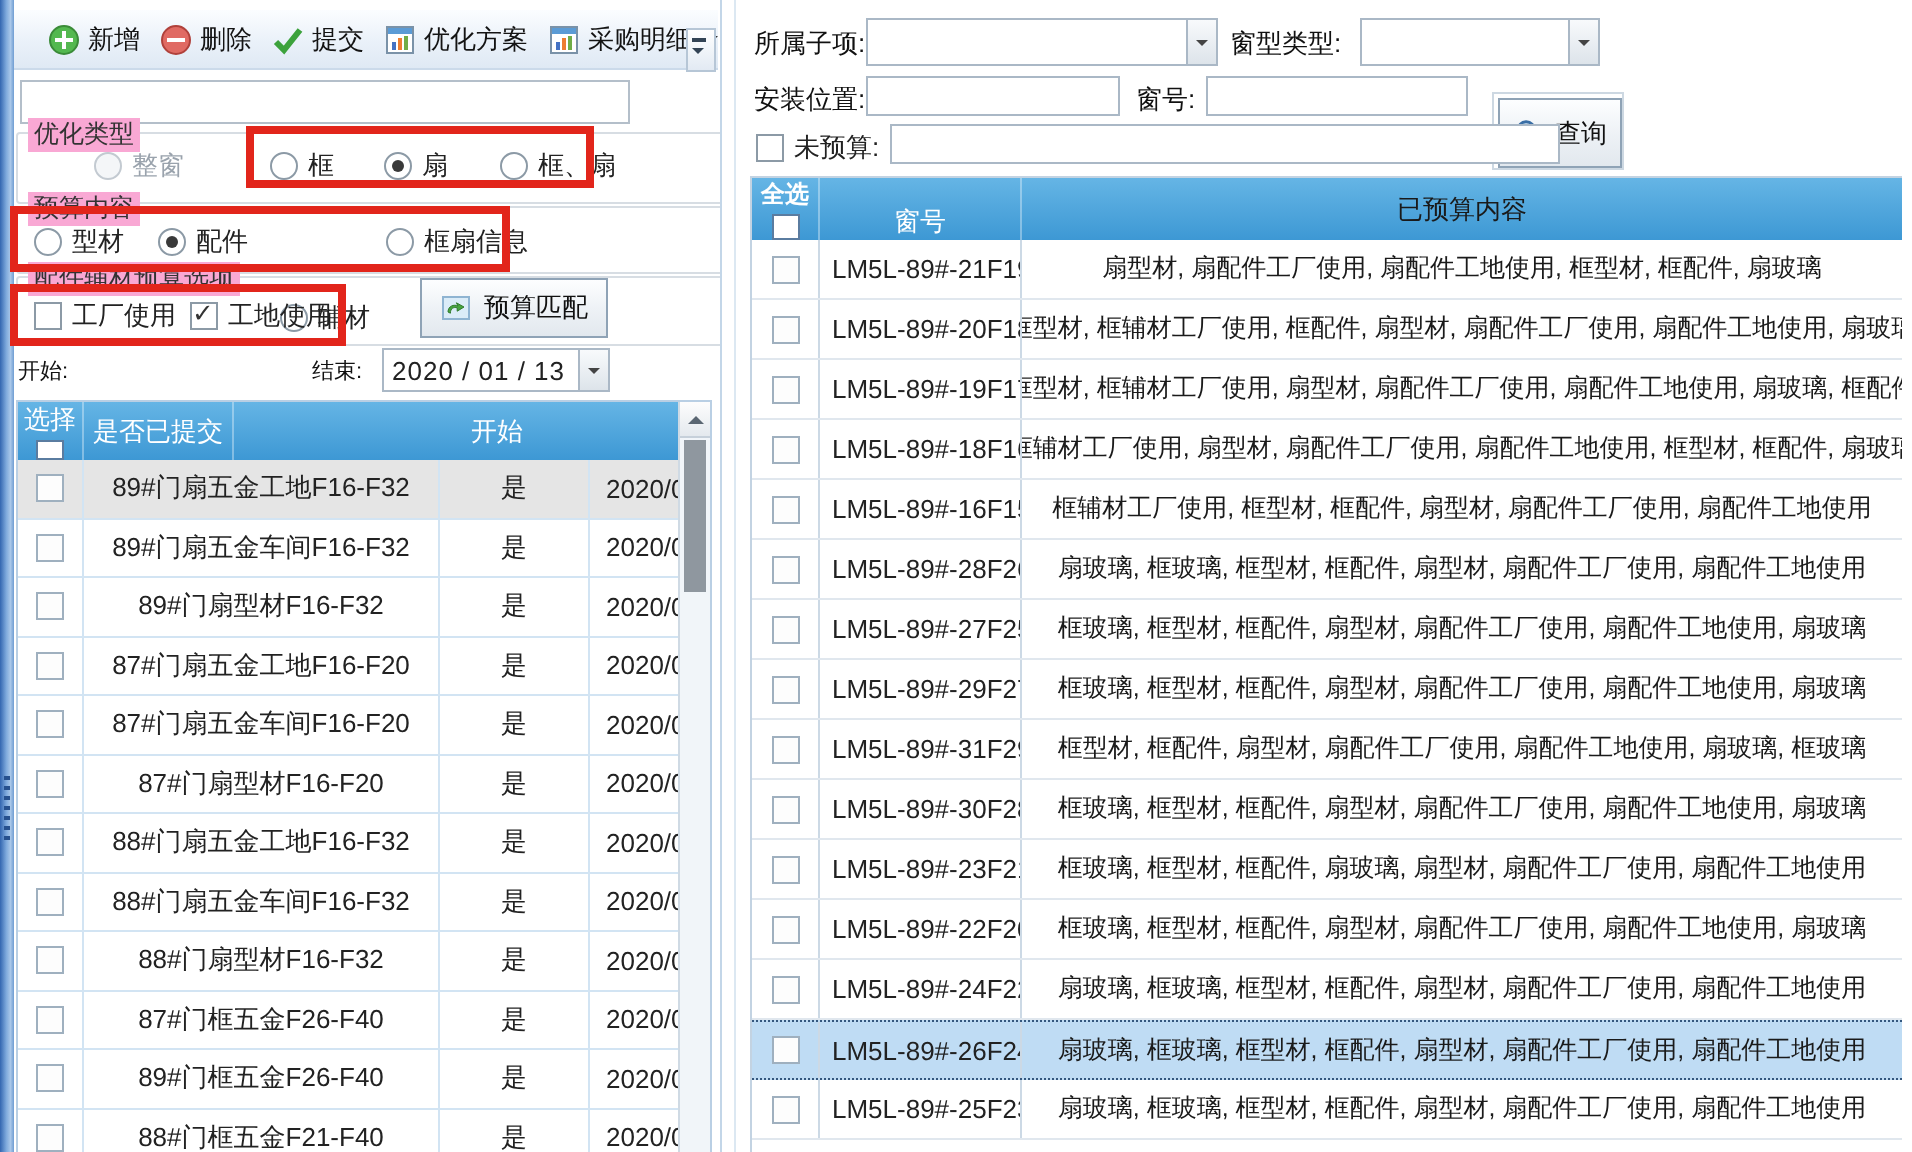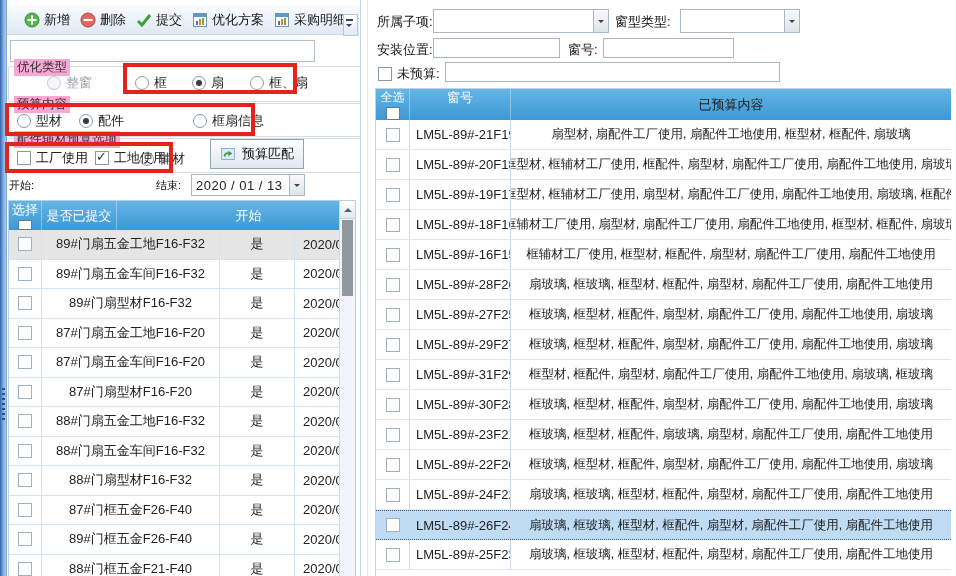--- a/index.html
+++ b/index.html
@@ -379,34 +379,43 @@
     <div class="combo" style="left:305px;top:9px;width:118px;">
       <span class="cv"></span>
         <span class="dd-btn"></span>
     </div>
 
     <span class="rf-label" style="left:2px;top:41px;">安装位置:</span>
     <input class="txt" style="left: 58px; top: 38px; width: 127px;">
     <span class="rf-label" style="left:193px;top:41px;">窗号:</span>
     <input class="txt" style="left: 228px; top: 38px; width: 131px;">
 
+    <div class="query-wrap">
+      <div class="btn3d query-btn">
+        <svg width="15" height="15" viewBox="0 0 16 16">
+            <circle cx="6.5" cy="6.5" r="4.5" fill="#d9ecfa" stroke="#3a6ea5" stroke-width="1.6"></circle>
+            <line x1="10" y1="10" x2="14" y2="14" stroke="#c89b3c" stroke-width="2.4" stroke-linecap="round"></line>
+          </svg>
+        <span>查询</span>
+      </div>
+    </div>
 
     <div class="opt-row" style="left:3px;top:65px;justify-content:flex-end;">
       <span class="cbx"></span>
       <span>未预算:</span>
     </div>
     <input class="txt" style="left: 70px; top: 62px; width: 335px;">
 
     <div class="rtable">
       <div class="tbl-head">
-        <div class="hc rc0" style="flex-direction:column;justify-content:center;">
+        <div class="hc rc0" style="flex-direction:column;justify-content:center;font-weight:bold;">
           <span style="font-size:12px;">全选</span>
           <span class="hd-cbx"></span>
         </div>
-        <div class="hc rc1" style="justify-content:flex-start;padding-left:0;">
+        <div class="hc rc1" style="justify-content:flex-end;padding-left:0;">
             <span>窗号</span>
           </div>
         <div class="hc rc2" style="justify-content:center;border-right:none;">
             <span>已预算内容</span>
           </div>
       </div>
       <div>
   <div class="rrow">
     <div class="rc rc0">
               <span class="row-cbx"></span>

